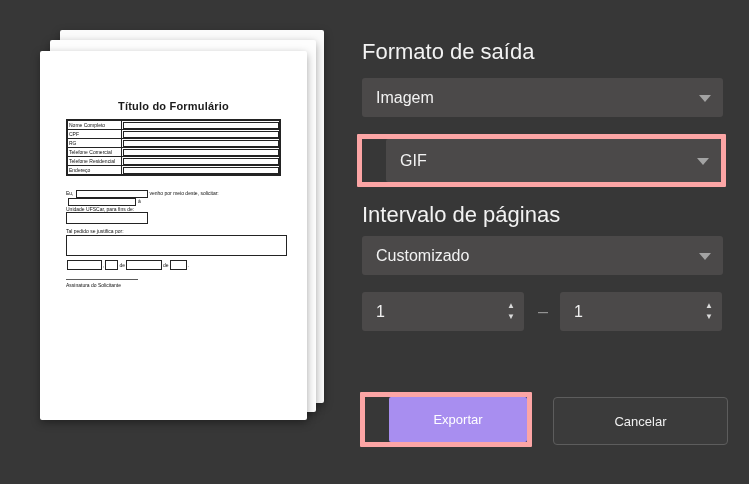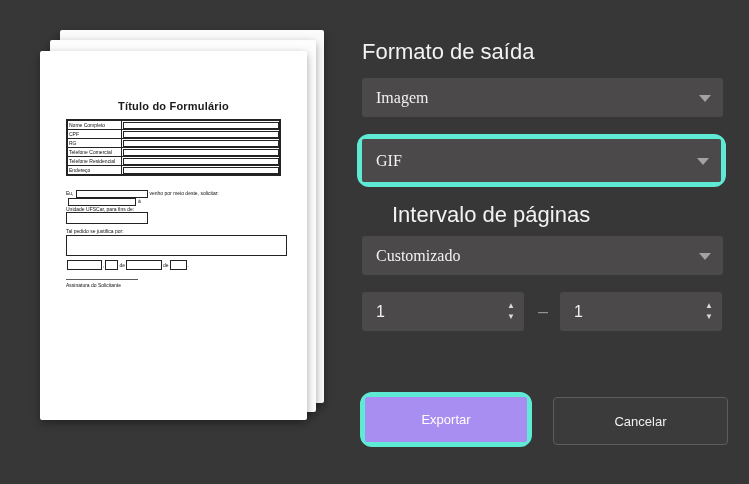--- a/index.html
+++ b/index.html
@@ -34,30 +34,30 @@
            border:1px solid #232323;}
   .date-row{position:absolute;left:26px;top:209px;font-size:5px;color:#111;
             display:flex;align-items:center;}
   .dbox{display:inline-block;border:1px solid #232323;height:8px;margin:0 1px;}
   .dbox.d1{width:33px;} .dbox.d2{width:11px;} .dbox.d3{width:34px;} .dbox.d4{width:15px;}
   .sig{position:absolute;left:26px;top:228px;}
   .sig-line{width:72px;border-top:1px solid #5a5a5a;}
   .sig-text{font-size:5px;color:#111;margin-top:2px;}
   
   .pn-label{position:absolute;left:362px;color:#f2f2f2;font-size:22px;}
-  .lab1{top:39px;} .lab2{top:202px;margin-left:30px;}
+  .lab1{top:39px;} .lab2{top:202px;}
   .select{position:absolute;left:362px;width:361px;height:39px;background:#4b4949;
           border-radius:3px;display:flex;align-items:center;cursor:default;}
   .sel1{top:78px;} .sel3{top:236px;}
-  .sel-val{color:#f2f2f2;font-size:16px;padding-left:14px;font-family:Liberation Serif, serif;}
+  .sel-val{color:#f2f2f2;font-size:16px;padding-left:14px;}
   .chev{position:absolute;right:12px;top:50%;margin-top:-3px;width:0;height:0;
         border-left:6px solid transparent;border-right:6px solid transparent;
         border-top:7px solid #a3a3a3;}
-  .focus-wrap{position:absolute;border:5px solid #5eead4;border-radius:12px;
-              box-sizing:border-box;}
+  .focus-wrap{position:absolute;border:5px solid #fca5a5;border-radius:1px;
+              box-sizing:border-box;padding-left:24px;}
   .gif-wrap{left:357px;top:134px;width:369px;height:53px;}
   .gif-wrap .select{position:relative;left:0;top:0;width:100%;height:100%;
                     border-radius:2px;}
   .spinner{position:absolute;top:292px;width:162px;height:39px;background:#4b4949;
            border-radius:3px;display:flex;align-items:center;}
   .spin-from{left:362px;} .spin-to{left:560px;}
   .spin-val{color:#f0f0f0;font-size:16px;padding-left:14px;}
   .spin-arrows{position:absolute;right:9px;top:0;height:100%;display:flex;
                flex-direction:column;justify-content:center;gap:3px;}
   .spin-arrows span{font-size:8px;line-height:8px;color:#dadada;cursor:default;}

